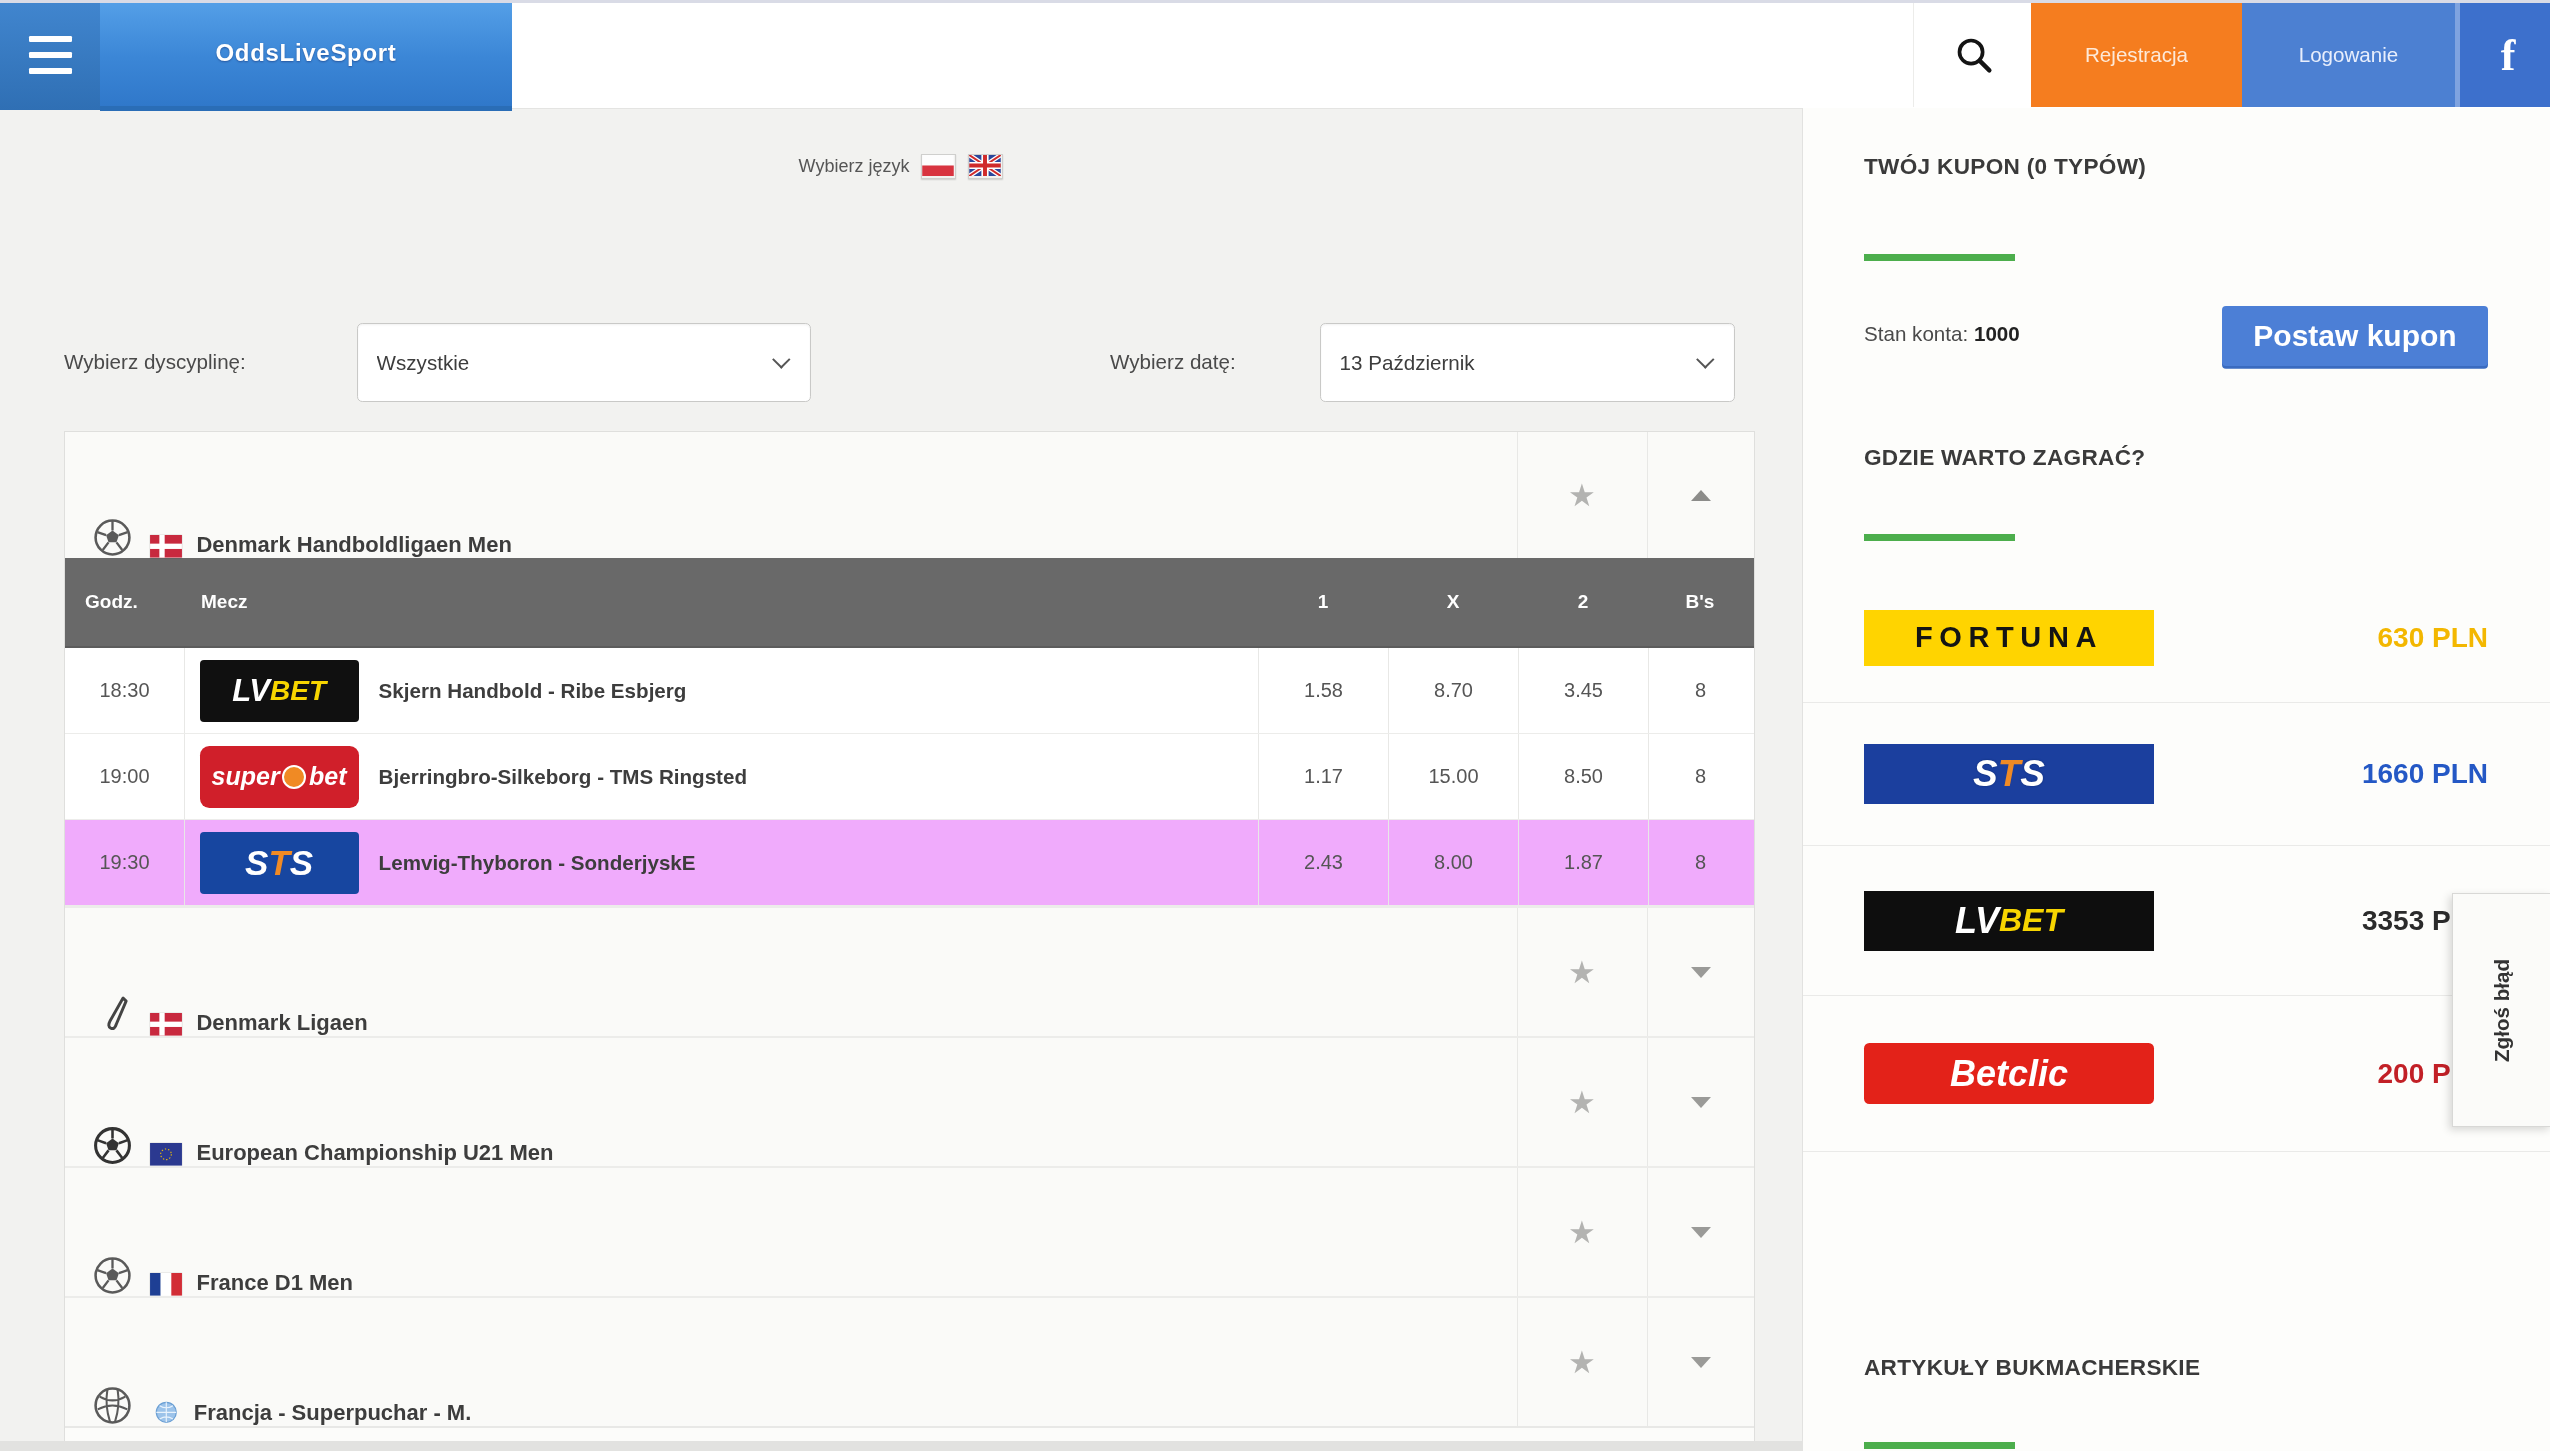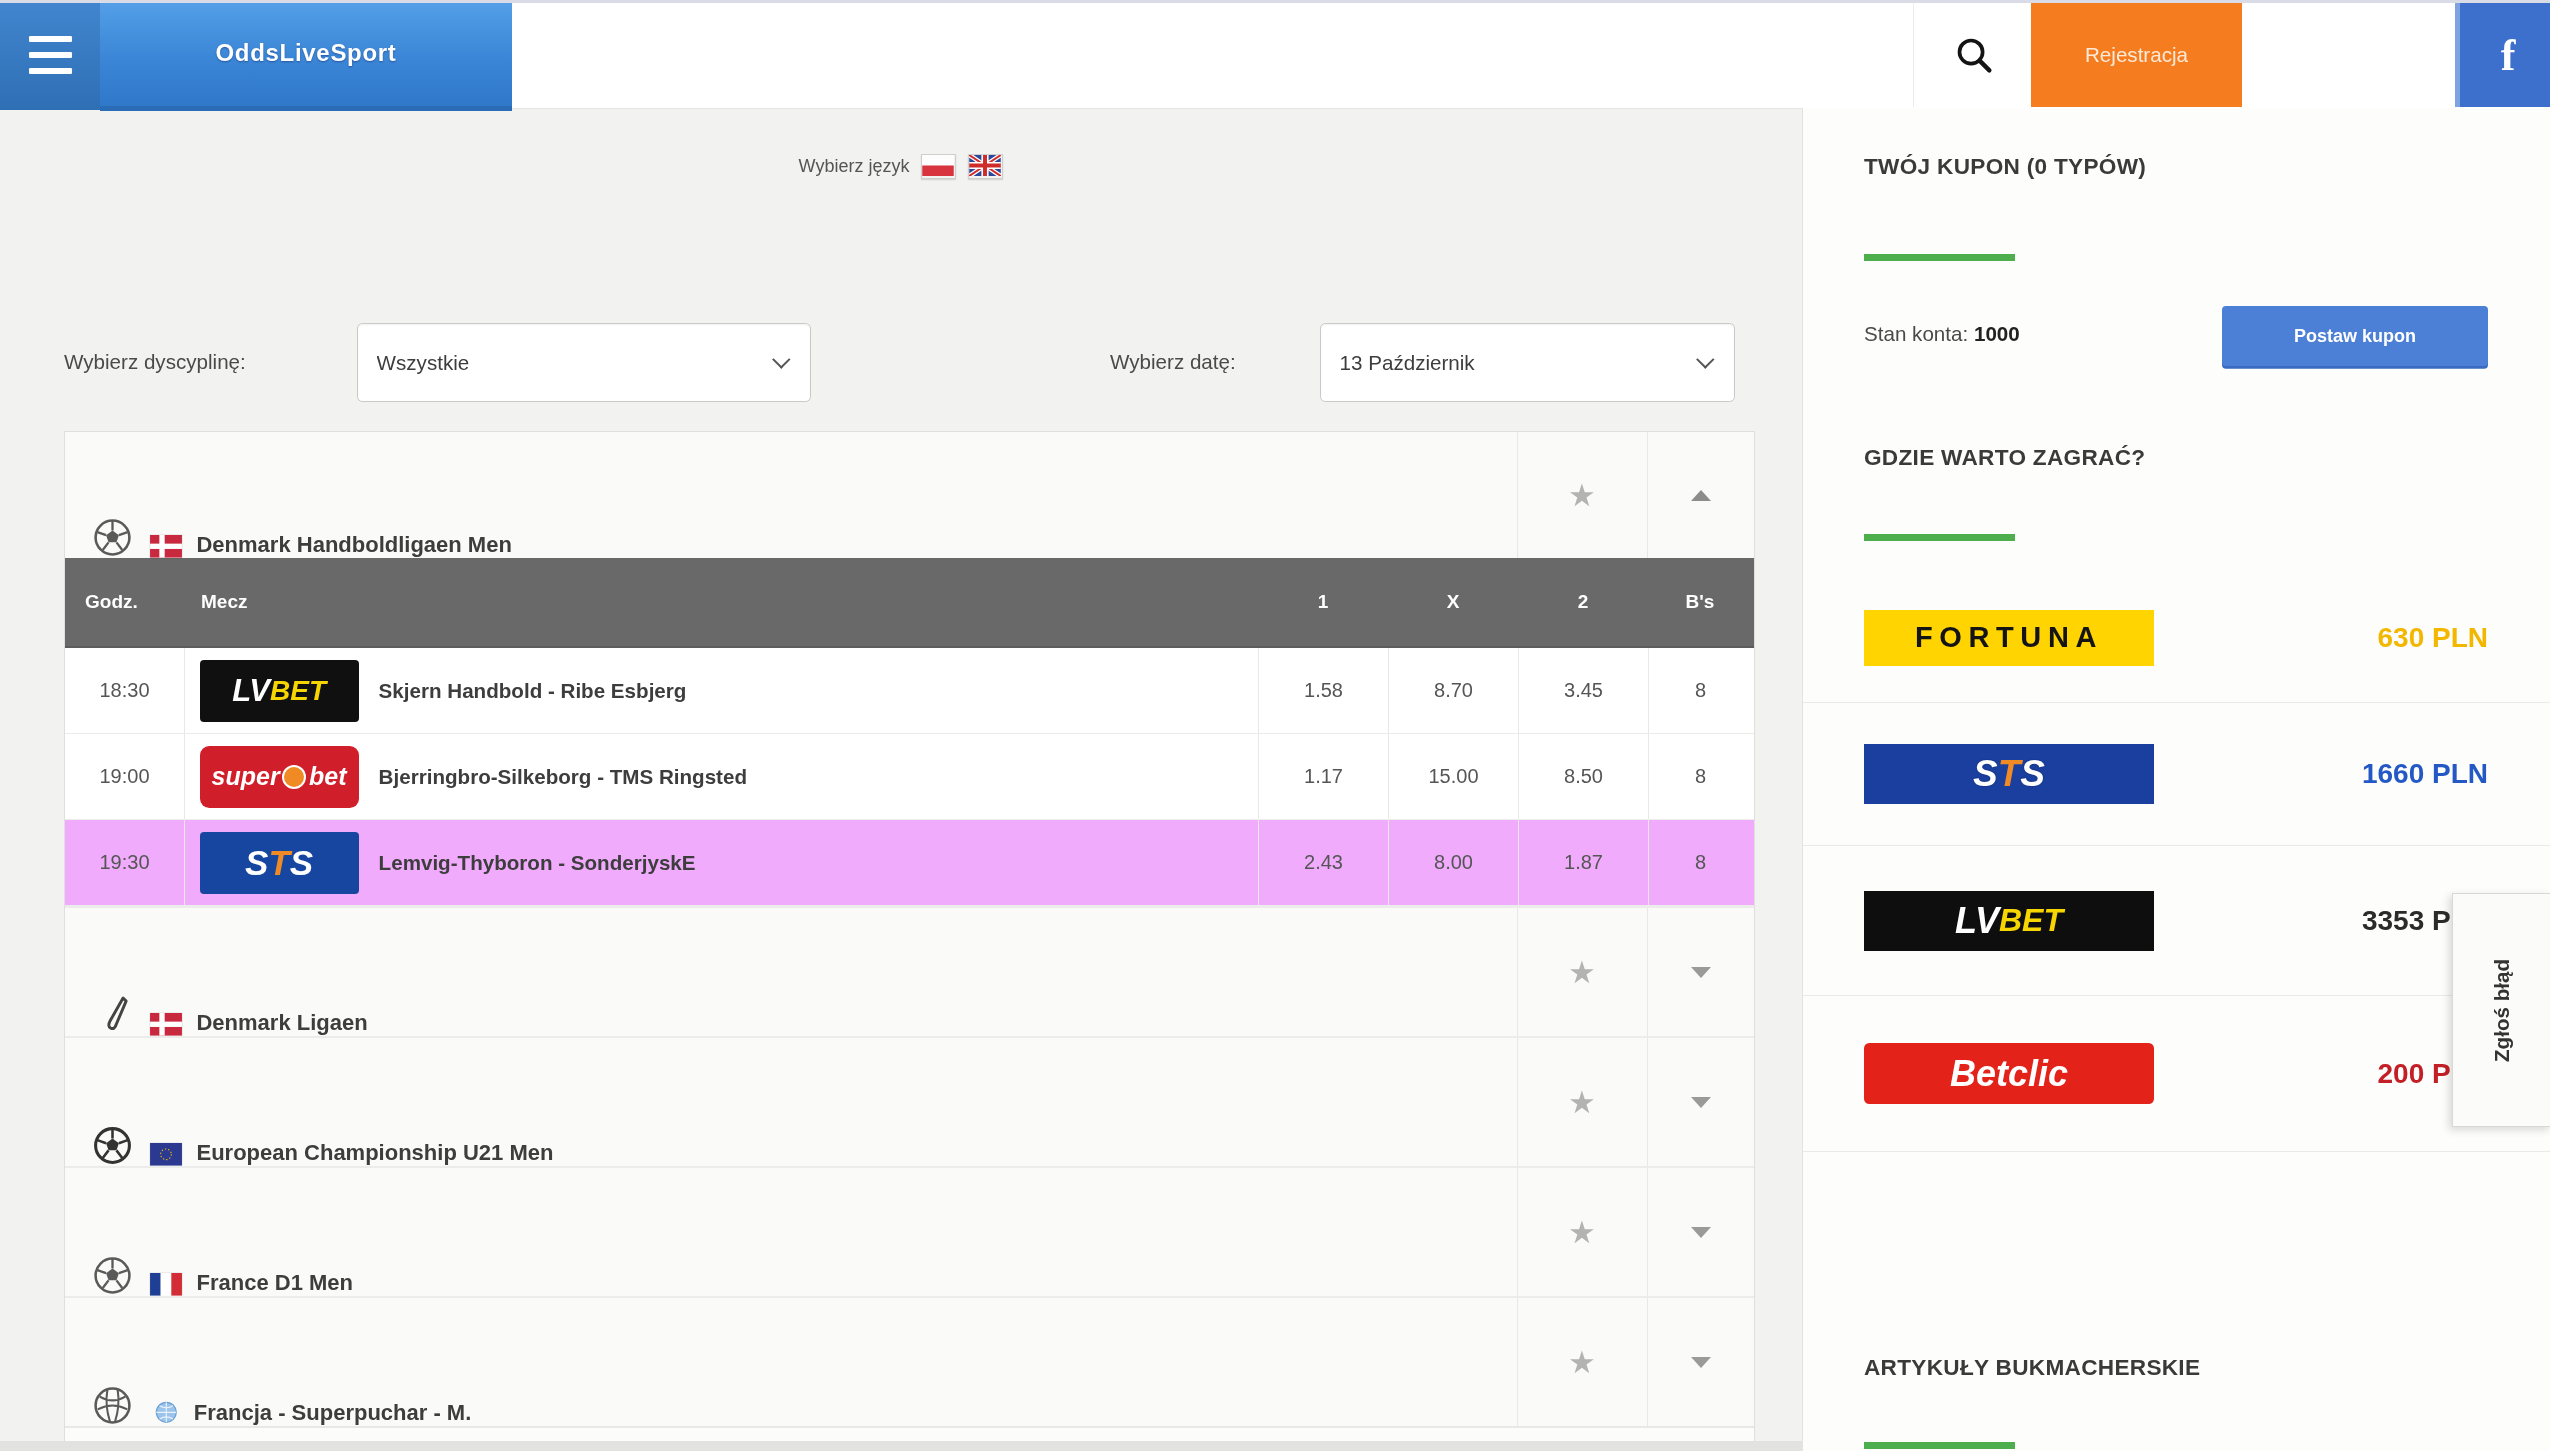--- a/index.html
+++ b/index.html
@@ -97,21 +97,21 @@
   
   .sidebar{position:absolute;left:1802px;top:108px;width:748px;height:1344px;background:#fdfdfb;
            border-left:1.3px solid #e2e2e0;box-sizing:border-box;}
   .sb-title{position:absolute;left:61px;font-size:22.6px;font-weight:bold;color:#3a3a3a;letter-spacing:0.3px;}
   .t-coupon{top:46px;} .t-where{top:337px;} .t-articles{top:1247px;}
   .green-line{position:absolute;left:61px;width:151px;height:6.6px;background:#4cae4c;}
   .gl1{top:146px;} .gl2{top:426px;} .gl3{top:1334px;}
   .balance{position:absolute;left:61px;top:214px;font-size:20.6px;color:#4a4a4a;}
   .balance b{color:#222;}
   .bet-btn{position:absolute;left:419px;top:198px;width:266px;height:60px;background:#4c7fd6;border:none;border-radius:4px;
-           box-shadow:0 2.7px 0 #3a6bc0;color:#fff;font-size:18px;font-weight:bold;cursor:pointer;font-family:inherit;}
+           box-shadow:0 2.7px 0 #3a6bc0;color:#fff;font-size:30px;font-weight:bold;cursor:pointer;font-family:inherit;}
   .bm-row{position:absolute;left:0;width:748px;display:flex;align-items:center;border-bottom:1.3px solid #eaeae8;box-sizing:border-box;}
   .r-fortuna{top:465px;height:130px;} .r-sts{top:595px;height:143px;}
   .r-lvbet{top:738px;height:150px;} .r-betclic{top:888px;height:156px;}
   .bm-logo{margin-left:61px;width:290px;display:flex;align-items:center;justify-content:center;flex:none;cursor:pointer;}
   .lg-fortuna{height:56px;background:#ffd400;}
   .lg-fortuna span{color:#141414;font-size:29px;font-weight:bold;letter-spacing:6.6px;}
   .lg-sts{height:60px;background:#1b3f9e;}
   .lg-sts span{font-size:37px;font-weight:bold;font-style:italic;}
   .lg-sts .s{color:#fff;text-shadow:0 0 2px #0d2a70;} .lg-sts .t{color:#f08a24;}
   .lg-lvbet{height:60px;background:#0e0e0e;}
@@ -137,20 +137,21 @@
   <div class="header">
     <div class="search-btn">
       <span>
         <svg width="39" height="39" viewBox="0 0 32 32">
             <circle cx="14" cy="14" r="9.5" fill="none" stroke="#141414" stroke-width="3"></circle>
             <line x1="21" y1="21" x2="29" y2="29" stroke="#141414" stroke-width="3.6" stroke-linecap="round"></line>
           </svg>
       </span>
     </div>
     <div class="register-btn">Rejestracja</div>
+    <div class="login-btn">Logowanie</div>
     <div class="fb-btn">
       <span class="fb-glyph">f</span>
     </div>
   </div>
   <div class="hamburger">
     <span class="bar"></span>
     <span class="bar"></span>
     <span class="bar"></span>
   </div>
   <div class="logo-block">

